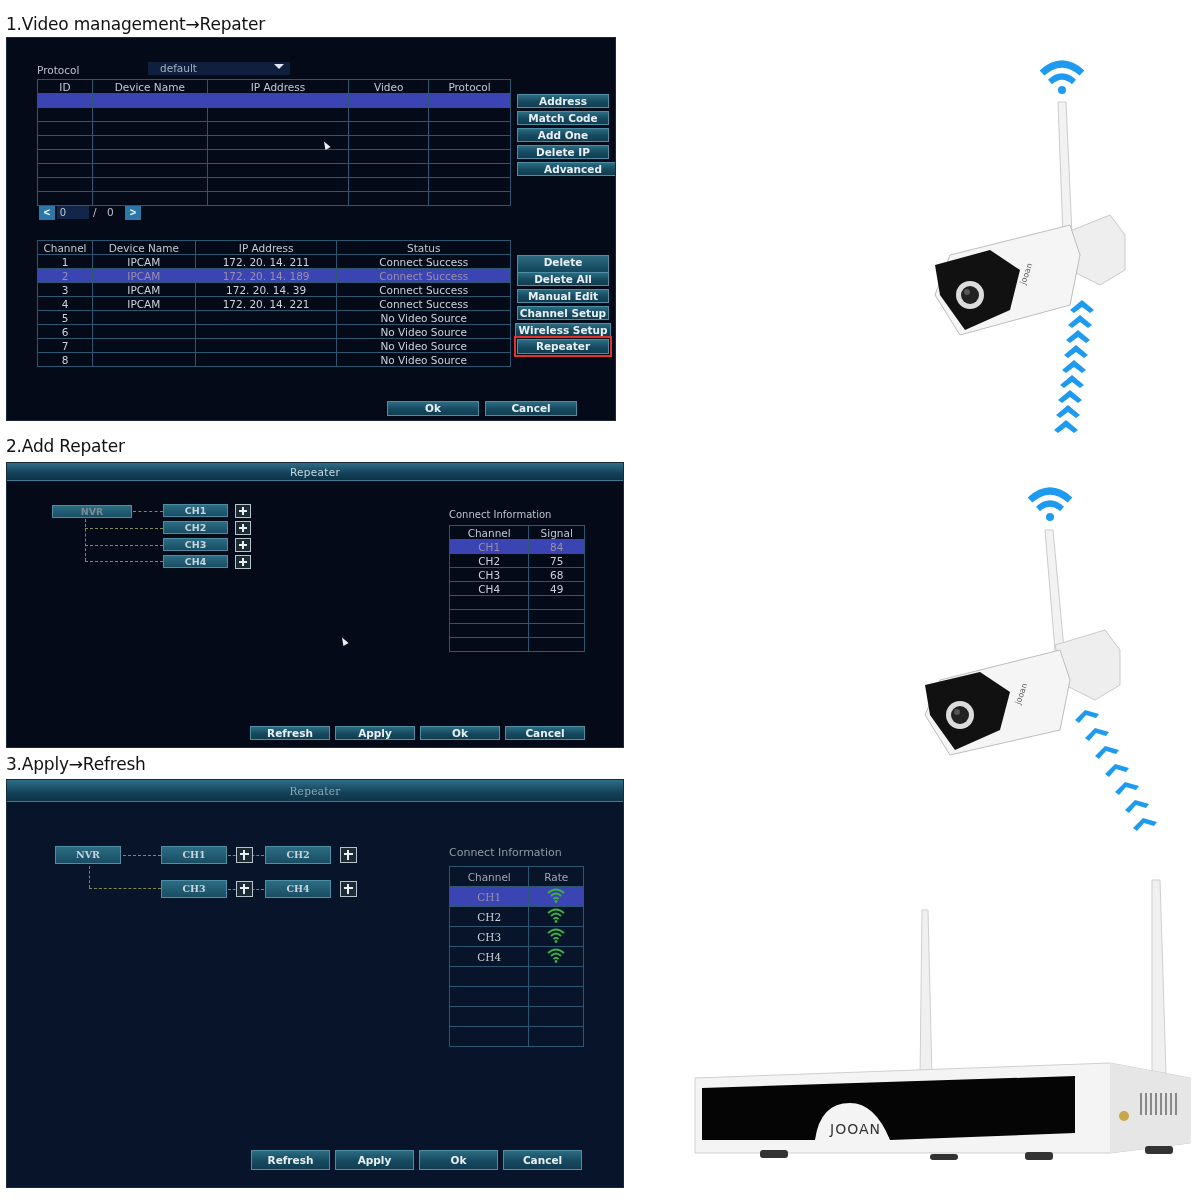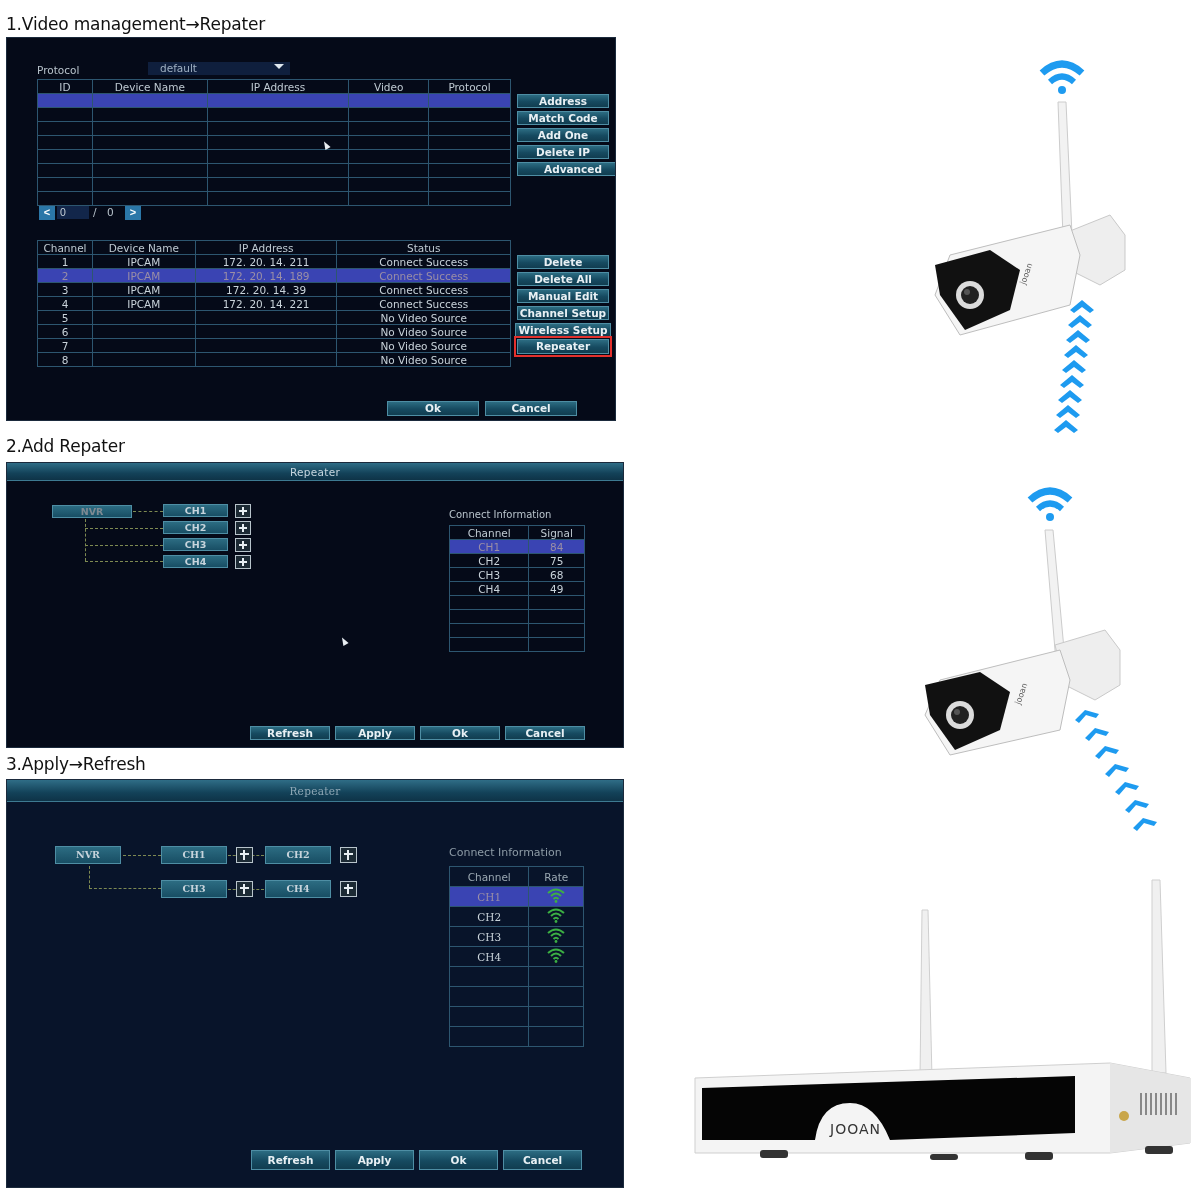--- a/index.html
+++ b/index.html
@@ -204,21 +204,21 @@
       </tr>
       <tr style="height:14px;">
         <td>8</td>
         <td></td>
         <td></td>
         <td>No Video Source</td>
       </tr>
     </tbody>
   </table>
 
-  <div class="osd-btn" style="left:510px; top:217px; width:92px; height:14px; line-height:12px;">Delete</div>
+  <div class="osd-btn" style="left:510px; top:217px; width:92px; height:26px; line-height:12px;">Delete</div>
   <div class="osd-btn" style="left:510px; top:234px; width:92px; height:14px; line-height:12px;">Delete All</div>
   <div class="osd-btn" style="left:510px; top:251px; width:92px; height:14px; line-height:12px;">Manual Edit</div>
   <div class="osd-btn" style="left:510px; top:268px; width:92px; height:14px; line-height:12px;">Channel Setup</div>
   <div class="osd-btn" style="left:508px; top:285px; width:96px; height:14px; line-height:12px;">Wireless Setup</div>
   <div class="osd-btn highlight" style="left:510px; top:301px; width:92px; height:15px; line-height:13px;">Repeater</div>
 
   <div class="osd-btn" style="left:380px; top:363px; width:92px; height:15px; line-height:13px;">Ok</div>
   <div class="osd-btn" style="left:478px; top:363px; width:92px; height:15px; line-height:13px;">Cancel</div>
 </div>
 

